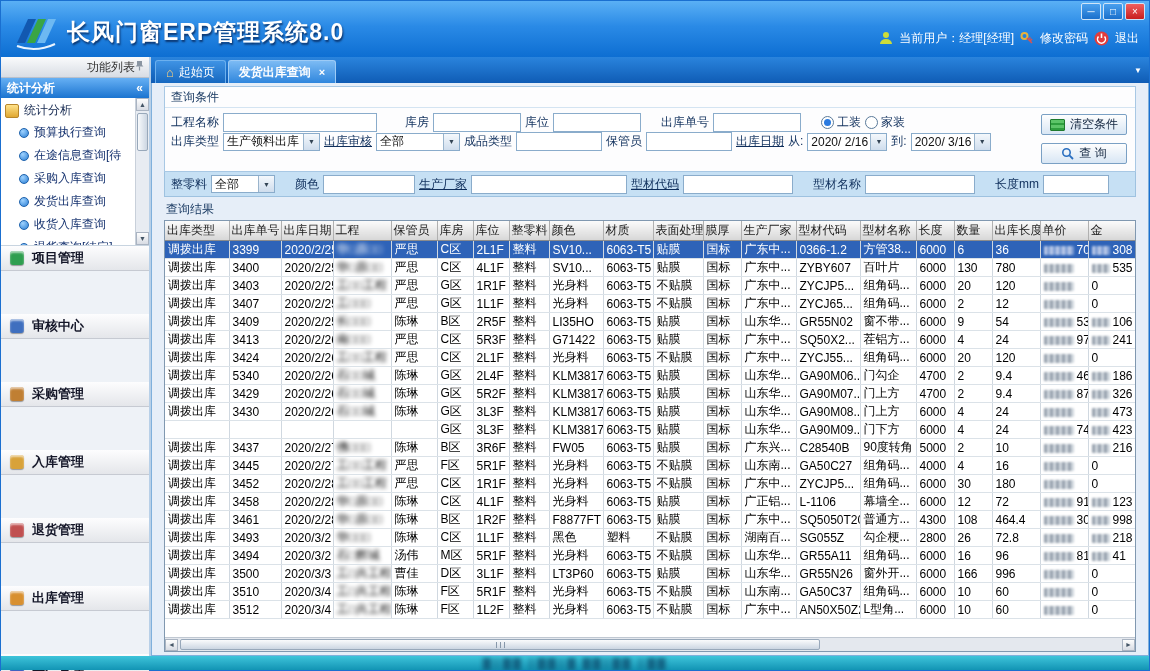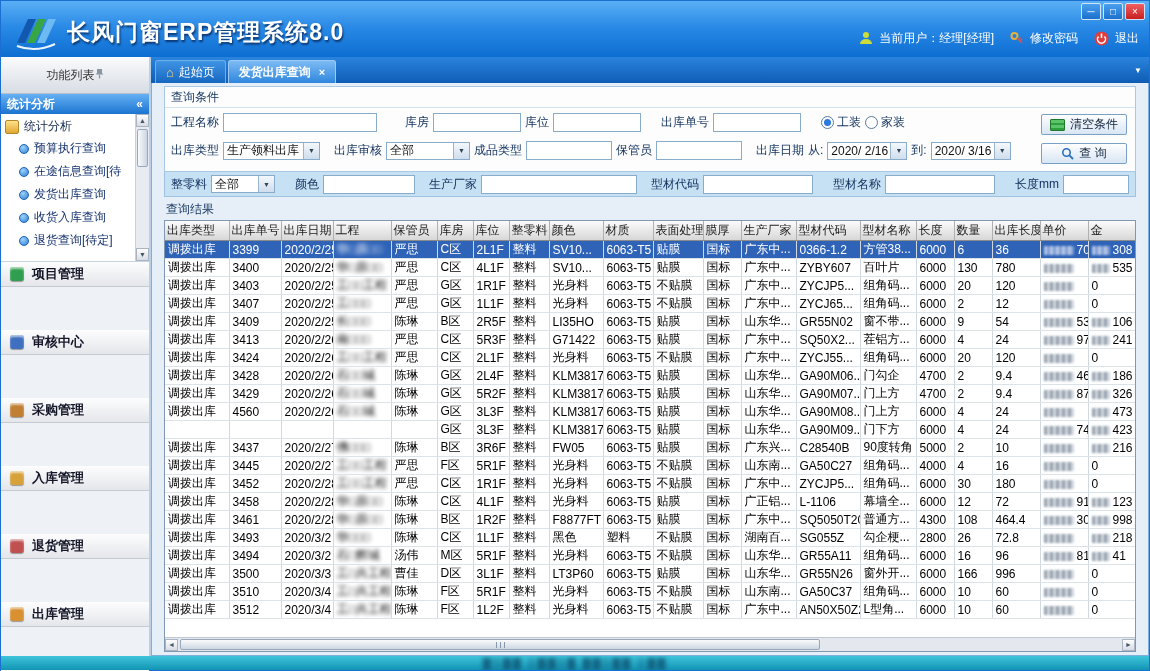--- a/index.html
+++ b/index.html
@@ -15,21 +15,21 @@
   .app-title{color:#fff;font-size:23px;font-weight:bold;letter-spacing:1px;text-shadow:1px 2px 2px rgba(8,40,90,.85);margin-top:6px;white-space:nowrap;}
   .user-area{margin-left:auto;margin-top:18px;display:flex;align-items:center;gap:6px;color:#fff;font-size:12px;white-space:nowrap;}
   .user-area .ulink{cursor:pointer;}
   .uicon{display:inline-flex;align-items:center;}
 
   
   .bodyrow{flex:1;display:flex;min-height:0;}
 
   
   .sidebar{flex:0 0 150px;width:150px;display:flex;flex-direction:column;background:#eef2f7;border-right:2px solid #b8d0e8;box-sizing:border-box;}
-  .side-cap{flex:0 0 20px;background:linear-gradient(#fafbfc,#d8dde4);border-bottom:1px solid #b8c0cc;display:flex;align-items:center;justify-content:center;padding:8px 5px;color:#333;}
+  .side-cap{flex:0 0 20px;background:linear-gradient(#fafbfc,#d8dde4);border-bottom:1px solid #b8c0cc;display:flex;align-items:center;justify-content:flex-end;padding:0 5px;color:#333;}
   .side-sec{flex:0 0 20px;background:linear-gradient(#66b0f4,#1b74d0);color:#fff;font-weight:bold;display:flex;align-items:center;justify-content:space-between;padding:0 6px;}
   .tree{flex:0 0 148px;height:148px;background:#fff;position:relative;overflow:hidden;border-bottom:1px solid #c8d4e0;padding:2px 0;box-sizing:border-box;}
   .tree-root{display:flex;gap:5px;padding:2px 4px;color:#12264e;align-items:center;}
   .rooticon{width:12px;height:12px;background:linear-gradient(#ffe28a,#e0a832);border:1px solid #b8862a;border-radius:2px;flex:0 0 12px;}
   .tree-item{display:flex;gap:5px;padding:3px 2px 3px 18px;color:#14316e;align-items:center;white-space:nowrap;}
   .tree-dot{width:10px;height:10px;border-radius:50%;background:radial-gradient(circle at 35% 30%,#9ed2ff,#2b7fd4);flex:0 0 10px;border:1px solid #1d62ad;box-sizing:border-box;}
   .tree-scroll{position:absolute;right:0;top:0;bottom:0;width:13px;background:#e8ecf2;border-left:1px solid #c8d0da;display:flex;flex-direction:column;justify-content:space-between;align-items:center;}
   .sarrow{width:13px;height:13px;background:linear-gradient(#fdfdfd,#d8dce4);border:1px solid #aab4c2;font-size:7px;color:#456;display:flex;align-items:center;justify-content:center;box-sizing:border-box;}
   .sthumb{position:absolute;top:15px;left:1px;width:11px;height:38px;background:linear-gradient(90deg,#f8fafc,#ccd6e2);border:1px solid #98a8ba;border-radius:2px;box-sizing:border-box;}
   .menu{display:flex;flex-direction:column;gap:43px;}
@@ -47,24 +47,24 @@
   .tab.active{background:linear-gradient(#7cbbf4,#2f86dd);border:1px solid #9dcbf6;border-bottom:none;font-weight:bold;}
   .hicon{color:#ffd27a;font-size:13px;line-height:1;}
   .tab-close{font-size:11px;margin-left:3px;}
   .tabbar-dd{position:absolute;right:7px;top:9px;color:#fff;font-size:8px;cursor:pointer;}
 
   .content{flex:1;background:#e6eef8;border:1px solid #7fb0dc;border-top:none;padding:3px 12px;display:flex;flex-direction:column;min-height:0;box-sizing:border-box;}
 
   .qpanel{background:#fdfdfe;border:1px solid #a8c8e4;}
   .qcap{padding:2px 6px 1px;color:#14355e;}
   .qbox{border-top:1px solid #d4e4f2;padding:5px 6px 7px;display:flex;}
-  .qleft{flex:1;display:flex;flex-direction:column;gap:9px;min-width:0;}
+  .qleft{flex:1;display:flex;flex-direction:column;min-width:0;}
   .qrow{display:flex;align-items:center;gap:4px;white-space:nowrap;}
   .ql{color:#0f2f5c;white-space:nowrap;}
-  .sp10{margin-left:10px;} .sp16{margin-left:16px;} .sp24{margin-left:24px;}
+  .sp10{text-decoration:underline;} .sp16{margin-left:16px;} .sp24{margin-left:24px;}
   input.ti{height:17px;border:1px solid #8aaccb;background:#fff;font:12px "Liberation Sans","DejaVu Sans",sans-serif;padding:0 2px;}
   .combo{height:18px;border:1px solid #8aaccb;background:#fff;display:inline-flex;align-items:center;justify-content:space-between;padding-left:3px;box-sizing:border-box;cursor:pointer;color:#111;}
   .combo .arr{width:15px;height:16px;margin-left:2px;background:linear-gradient(#f4f8fc,#cfdded);border-left:1px solid #9ab4cc;font-size:7px;color:#345;display:flex;align-items:center;justify-content:center;}
   .radio{display:inline-flex;align-items:center;gap:3px;color:#0f2f5c;cursor:pointer;}
   .rdot{width:11px;height:11px;border-radius:50%;border:1px solid #5a7a9a;background:#fff;position:relative;display:inline-block;}
   .rdot.on::after{content:"";position:absolute;inset:2px;border-radius:50%;background:#2a7ae0;}
   .qbtns{flex:0 0 96px;display:flex;flex-direction:column;gap:8px;align-items:flex-end;padding:1px 2px 0 8px;}
   .btn{height:21px;min-width:86px;display:inline-flex;align-items:center;justify-content:center;gap:5px;background:linear-gradient(#fefefe,#d8e6f4);border:1px solid #7aa0c4;border-radius:2px;color:#10243e;cursor:pointer;box-sizing:border-box;}
   .clr-ico{width:13px;height:10px;border:1px solid #1f7a2e;border-radius:1px;background:repeating-linear-gradient(180deg,#5cc468 0 3px,#2e9e3e 3px 5px);display:inline-block;}
 
@@ -161,20 +161,24 @@
           <span>统计分析</span>
         </div>
         <div>
             <div class="tree-item">
               <span class="tree-dot"></span>
               <span>预算执行查询</span>
             </div>
             <div class="tree-item">
               <span class="tree-dot"></span>
               <span>在途信息查询[待</span>
+            </div>
+            <div class="tree-item">
+              <span class="tree-dot"></span>
+              <span>采购入库查询</span>
             </div>
             <div class="tree-item">
               <span class="tree-dot"></span>
               <span>发货出库查询</span>
             </div>
             <div class="tree-item">
               <span class="tree-dot"></span>
               <span>收货入库查询</span>
             </div>
             <div class="tree-item">
@@ -550,21 +554,21 @@
                   <td>ZYCJ55...</td>
                   <td>组角码...</td>
                   <td>6000</td>
                   <td>20</td>
                   <td>120</td>
                   <td><span class="smudge"></span></td>
                   <td><span>0</span></td>
                 </tr>
                 <tr>
                   <td>调拨出库</td>
-                  <td>3428</td>
+                  <td>5340</td>
                   <td>2020/2/26</td>
                   <td><span class="blurtext">石□□城</span></td>
                   <td>陈琳</td>
                   <td>G区</td>
                   <td>2L4F</td>
                   <td>整料</td>
                   <td>KLM3817</td>
                   <td>6063-T5</td>
                   <td>贴膜</td>
                   <td>国标</td>
@@ -594,21 +598,21 @@
                   <td>GA90M07..</td>
                   <td>门上方</td>
                   <td>4700</td>
                   <td>2</td>
                   <td>9.4</td>
                   <td><span class="smudge"></span><span>872</span></td>
                   <td><span class="smudge sm"></span><span>326</span></td>
                 </tr>
                 <tr>
                   <td>调拨出库</td>
-                  <td>4560</td>
+                  <td>3430</td>
                   <td>2020/2/26</td>
                   <td><span class="blurtext">石□□城</span></td>
                   <td>陈琳</td>
                   <td>G区</td>
                   <td>3L3F</td>
                   <td>整料</td>
                   <td>KLM3817</td>
                   <td>6063-T5</td>
                   <td>贴膜</td>
                   <td>国标</td>

